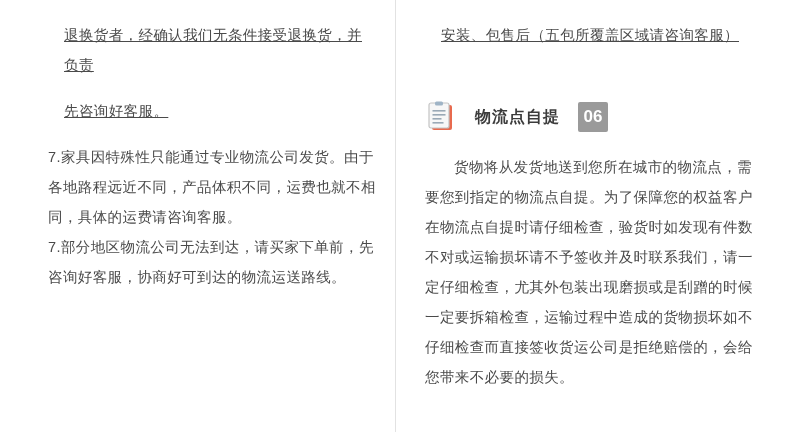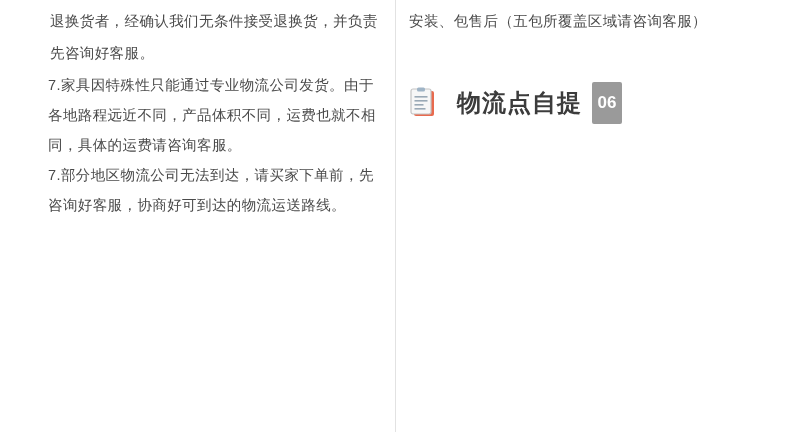--- a/index.html
+++ b/index.html
@@ -31,63 +31,64 @@
   .col {
     position: absolute;
     top: 0;
     width: 340px;
     box-sizing: border-box;
   }
   .col-left {
     left: 48px;
   }
   .col-right {
-    left: 407px;
+    left: 425px;
   }
   .top-text {
     font-size: 14.5px;
     line-height: 30px;
     color: #4a4a4a;
     padding-top: 4px;
     letter-spacing: 0.4px;
   }
   .top-text p {
-    margin: 2px;
+    margin: 16px;
+    text-decoration: underline;
   }
   .section-head {
     display: flex;
     align-items: center;
     margin-top: 46px;
     margin-bottom: 14px;
     height: 42px;
   }
   .col-right .section-head {
     margin-top: 46px;
   }
   .head-icon {
     width: 40px;
     height: 34px;
     margin-right: 10px;
     flex: none;
     position: relative;
   }
   .head-title {
-    font-size: 24px;
+    font-size: 16px;
     font-weight: bold;
     color: #3c3c3c;
     letter-spacing: 1px;
-    margin-right: 10px;
+    margin-right: 18px;
     white-space: nowrap;
   }
   .head-num {
     display: inline-flex;
     align-items: center;
     justify-content: center;
     width: 30px;
-    height: 42px;
+    height: 30px;
     background: #9a9a9a;
     color: #ffffff;
     font-size: 17px;
     font-weight: bold;
     border-radius: 2px;
     font-family: "Liberation Sans", sans-serif;
   }
   .body-text {
     font-size: 14.5px;
     line-height: 30px;
@@ -138,15 +139,18 @@
           <rect x="7.5" y="10" width="13" height="1.6" fill="#9aa9b6"></rect>
           <rect x="7.5" y="14" width="13" height="1.6" fill="#9aa9b6"></rect>
           <rect x="7.5" y="18" width="9" height="1.6" fill="#9aa9b6"></rect>
           <rect x="7.5" y="22" width="11" height="1.6" fill="#9aa9b6"></rect>
         </svg>
       </span>
       <span class="head-title">物流点自提</span>
       <span class="head-num">06</span>
     </div>
 
+    <div class="body-text">
+      <p class="indent">货物将从发货地送到您所在城市的物流点，需要您到指定的物流点自提。为了保障您的权益客户在物流点自提时请仔细检查，验货时如发现有件数不对或运输损坏请不予签收并及时联系我们，请一定仔细检查，尤其外包装出现磨损或是刮蹭的时候一定要拆箱检查，运输过程中造成的货物损坏如不仔细检查而直接签收货运公司是拒绝赔偿的，会给您带来不必要的损失。</p>
+    </div>
   </div>
 
 </div>
 
 </body></html>

